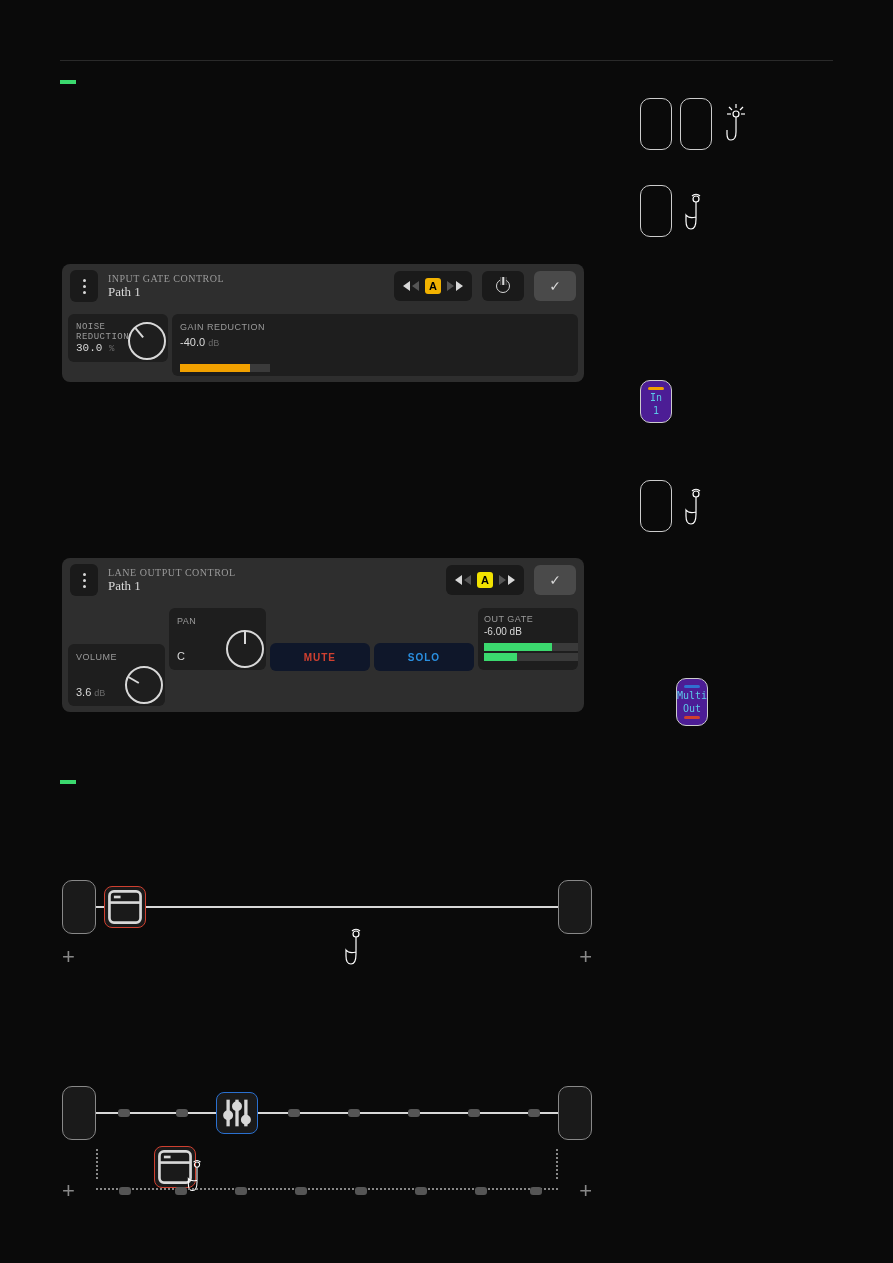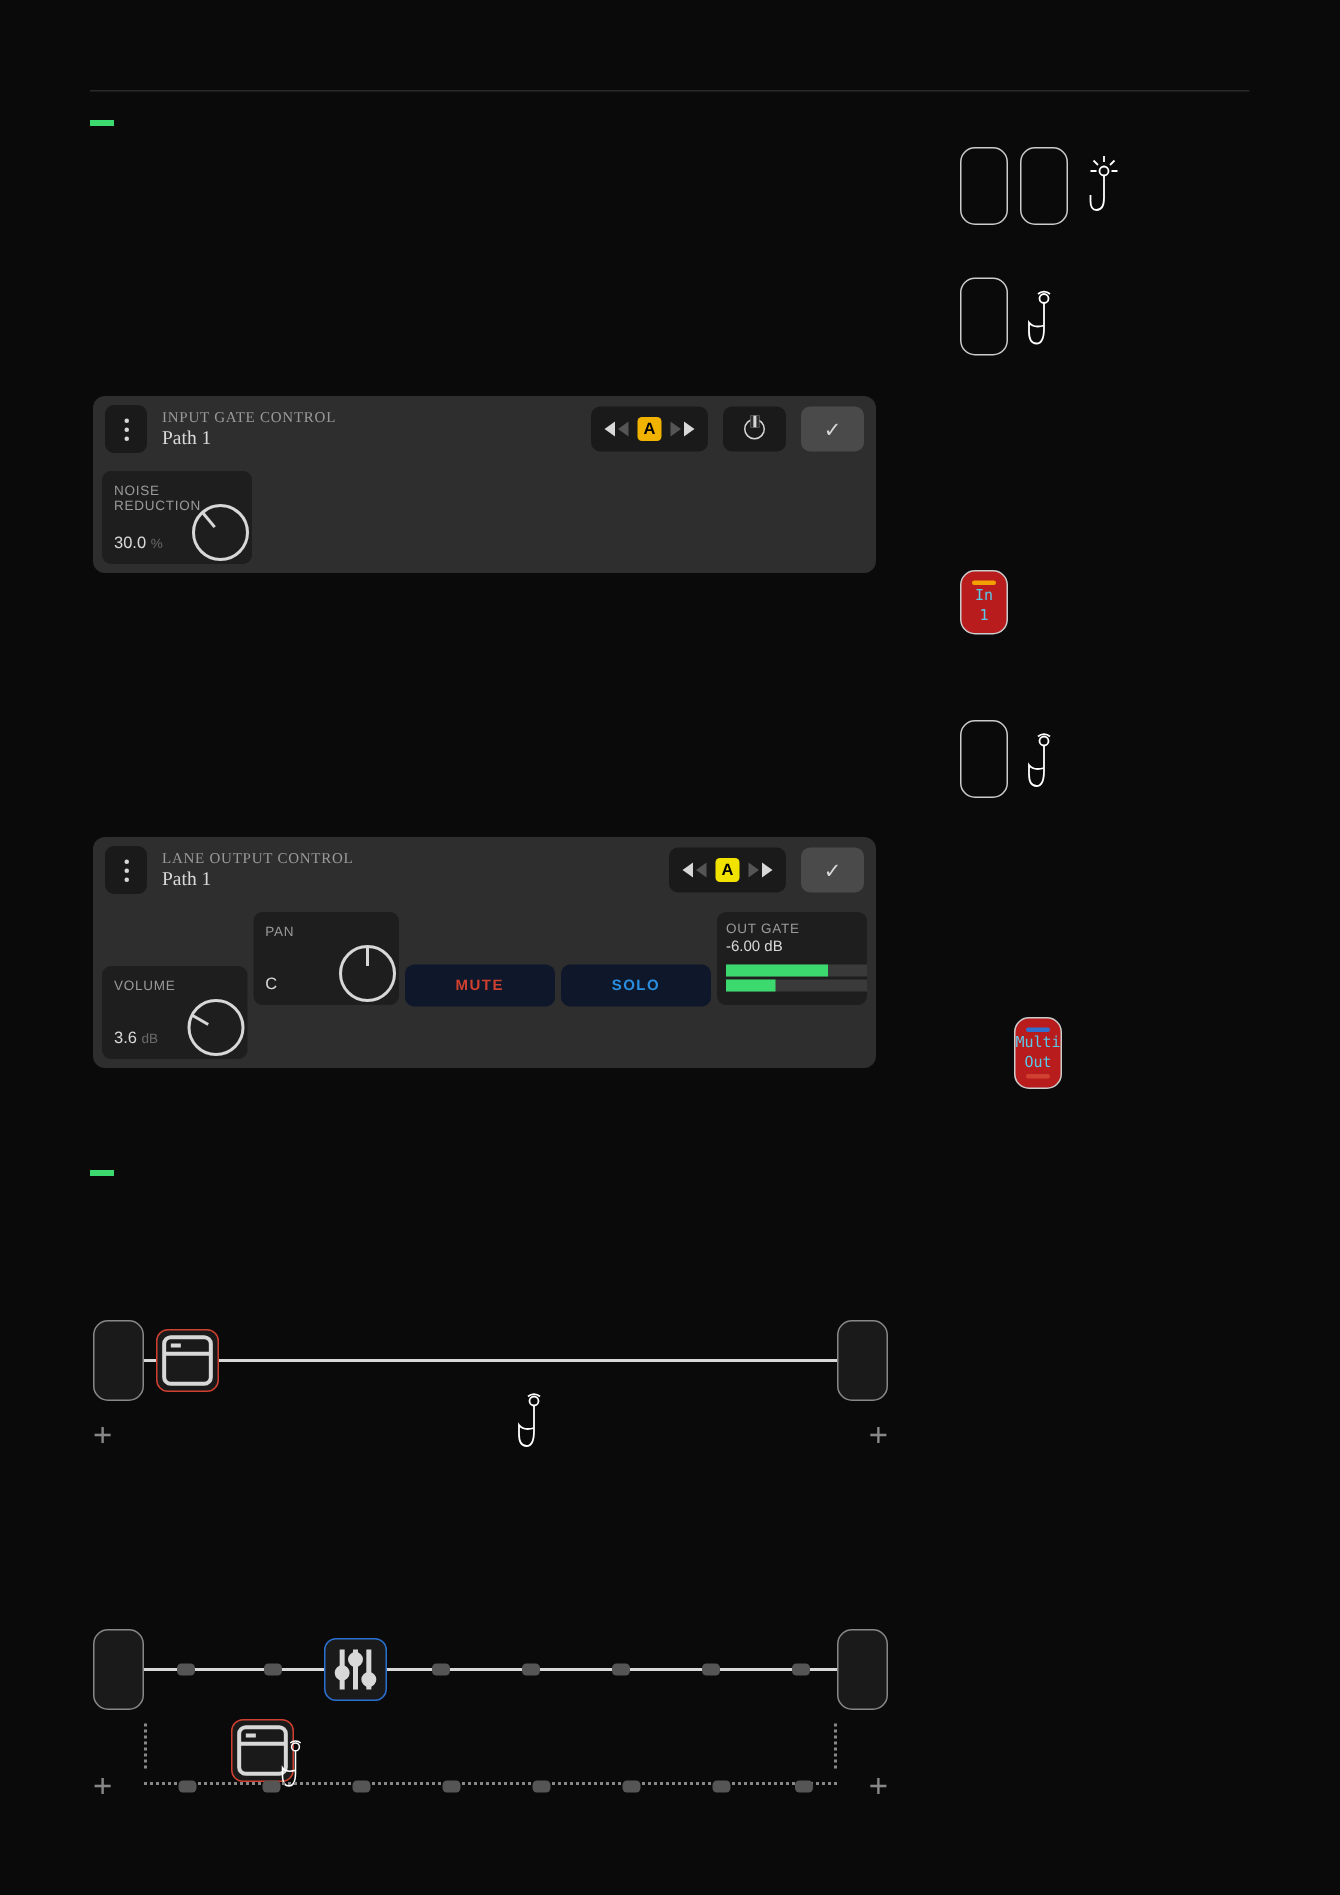--- a/index.html
+++ b/index.html
@@ -155,21 +155,21 @@
 .solo-btn { color: #2a8fe0; }
 
 
 .io-badge {
   position: absolute;
   left: 640px;
   width: 32px;
   padding: 6px 0;
   border: 1.5px solid #ccc;
   border-radius: 10px;
-  background: #b91c1c;
+  background: #4c1d95;
   display: flex;
   flex-direction: column;
   align-items: center;
   gap: 2px;
   font-family: monospace;
   font-size: 10px;
 }
 .badge-bar { width: 16px; height: 3px; border-radius: 2px; }
 .badge-bar.orange { background: #f2a100; }
 .badge-bar.blue { background: #3070d0; }
@@ -246,24 +246,31 @@
       <div class="arrow-right"></div>
     </div>
     <div class="ctrl-button">
         <div class="power-icon"></div>
       </div>
     <div class="ctrl-button confirm">
         <span class="check-icon"></span>
       </div>
   </div>
   <div class="panel-body">
-    <div class="cell" style="width:100px; height:62px;">
+    <div class="cell" style="width:100px; height:48px;font-family:Liberation Mono, monospace;">
       <div class="cell-label">NOISE REDUCTION</div>
       <div class="cell-value"><span>30.0</span> <span class="unit">%</span></div>
       <div class="knob rot-10"></div>
+    </div>
+    <div class="cell" style="flex:1; height:62px;">
+      <div class="cell-label">GAIN REDUCTION</div>
+      <div class="cell-value-top"><span>-40.0</span> <span class="unit">dB</span></div>
+      <div class="gain-bar">
+          <div class="gain-bar-fill"></div>
+        </div>
     </div>
   </div>
 </div>
 
 <div class="io-badge" style="top:380px;">
   <div class="badge-bar orange"></div>
   <div class="badge-text">In</div>
   <div class="badge-text">1</div>
 </div>
 

